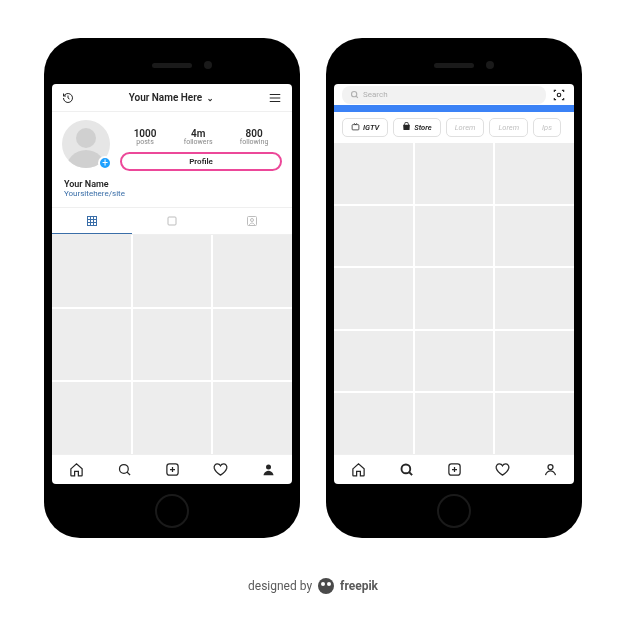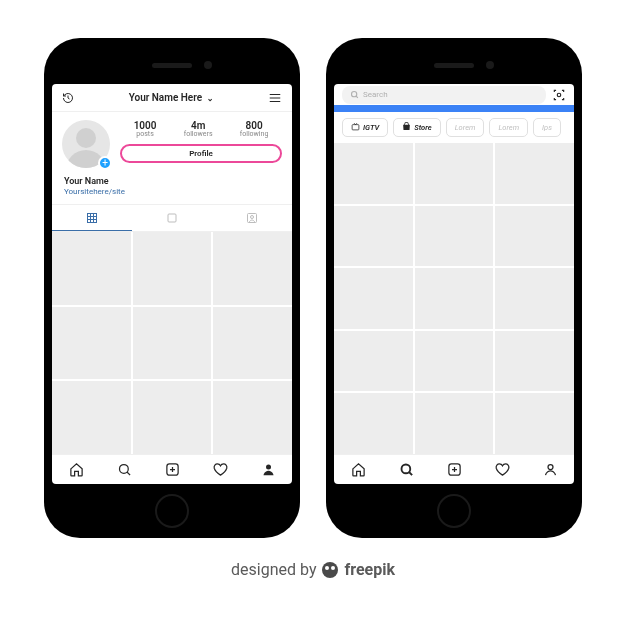--- a/index.html
+++ b/index.html
@@ -117,21 +117,21 @@
     .add-badge {
       position: absolute;
       width: 14px; height: 14px;
       background: #1fa1ff; border: 2px solid #fff; border-radius: 50%;
       bottom: -2px; right: -2px;
       color: #fff; font-size: 10px; line-height: 10px;
       display: flex; align-items: center; justify-content: center;
     }
     .stats { flex: 1; }
     .stat-nums { display: flex; justify-content: space-around; }
-    .stat { text-align: center; line-height: 1.1; cursor: pointer; }
+    .stat { text-align: center; line-height: 1.1; cursor: pointer; margin-top: 8px; }
     .stat .num { font-weight: 600; font-size: 10px; }
     .stat .lbl { font-size: 7px; color: #888; }
     .profile-btn {
       margin-top: 5px;
       border: 2px solid #ec4899;
       border-radius: 10px;
       text-align: center;
       padding: 3px 0;
       font-size: 8px;
       font-weight: 600;
@@ -222,23 +222,23 @@
     .explore-grid {
       flex: 1;
       display: grid;
       grid-template-columns: repeat(3, 1fr);
       grid-template-rows: repeat(5, 1fr);
       gap: 2px;
       background: #fff;
       overflow: hidden;
     }
     .attribution {
-      margin-top: 22px;
+      margin-top: 40px;
       color: #5a5a5a;
-      font-size: 16px;
+      font-size: 12px;
       display: flex;
       align-items: center;
       gap: 6px;
     }
     .fp-logo {
       width: 16px;
       height: 16px;
       background: #4a4a4a;
       border-radius: 50%;
       position: relative;

